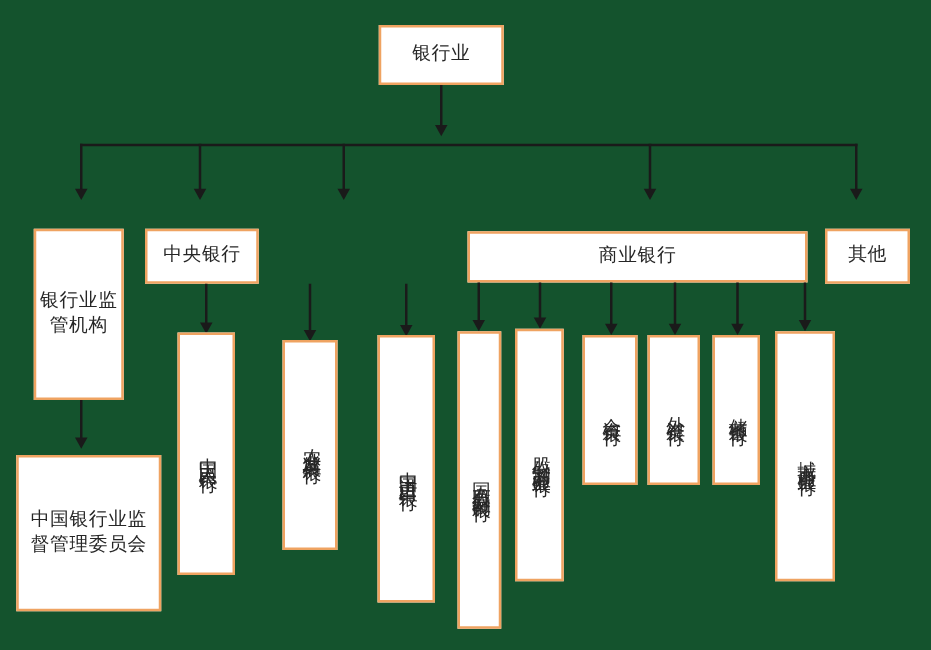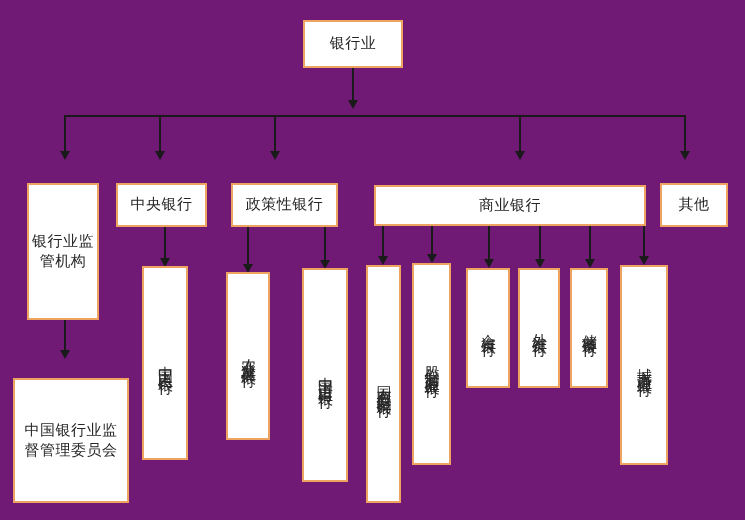--- a/index.html
+++ b/index.html
@@ -4,21 +4,21 @@
 <style>
   html, body {
     margin: 0;
     padding: 0;
     background: #ffffff;
   }
   #canvas {
     position: relative;
     width: 745px;
     height: 520px;
-    background: #701a75;
+    background: #14532d;
     overflow: hidden;
     font-family: "Liberation Serif", "DejaVu Serif", serif;
   }
   .node {
     position: absolute;
     box-sizing: border-box;
     border: 2.5px solid #EFA361;
     background: #ffffff;
     display: flex;
     align-items: center;
@@ -95,36 +95,33 @@
   <div class="arrowhead" style="left:679.5px; top:151px;"></div>
 
   <div class="node h-node" style="left:116px; top:183px; width:91px; height:44px;">
     <span class="txt">中央银行</span>
   </div>
 
   <div class="node h-node" style="left:27px; top:183px; width:72px; height:137px;">
     <span class="txt">银行业监管机构</span>
   </div>
 
-  <div class="node h-node" style="left:231px; top:183px; width:107px; height:44px;">
-    <span class="txt">政策性银行</span>
-  </div>
 
   <div class="node h-node" style="left:660px; top:183px; width:68px; height:44px;">
     <span class="txt">其他</span>
   </div>
 
   <div class="node h-node" style="left:374px; top:185px; width:272px; height:41px;">
     <span class="txt">商业银行</span>
   </div>
 
   <div class="vline" style="left:64px; top:320px; height:34px;"></div>
   <div class="arrowhead" style="left:59.5px; top:350px;"></div>
 
-  <div class="node h-node" style="left:13px; top:378px; width:116px; height:125px;">
+  <div class="node h-node" style="left:13px; top:364px; width:116px; height:125px;">
     <span class="txt">中国银行业监督管理委员会</span>
   </div>
 
   <div class="vline" style="left:164px; top:227px; height:35px;"></div>
   <div class="arrowhead" style="left:159.5px; top:258px;"></div>
 
   <div class="node v-node" style="left:142px; top:266px; width:46px; height:194px;">
     <span class="txt">中国人民银行</span>
   </div>
 

